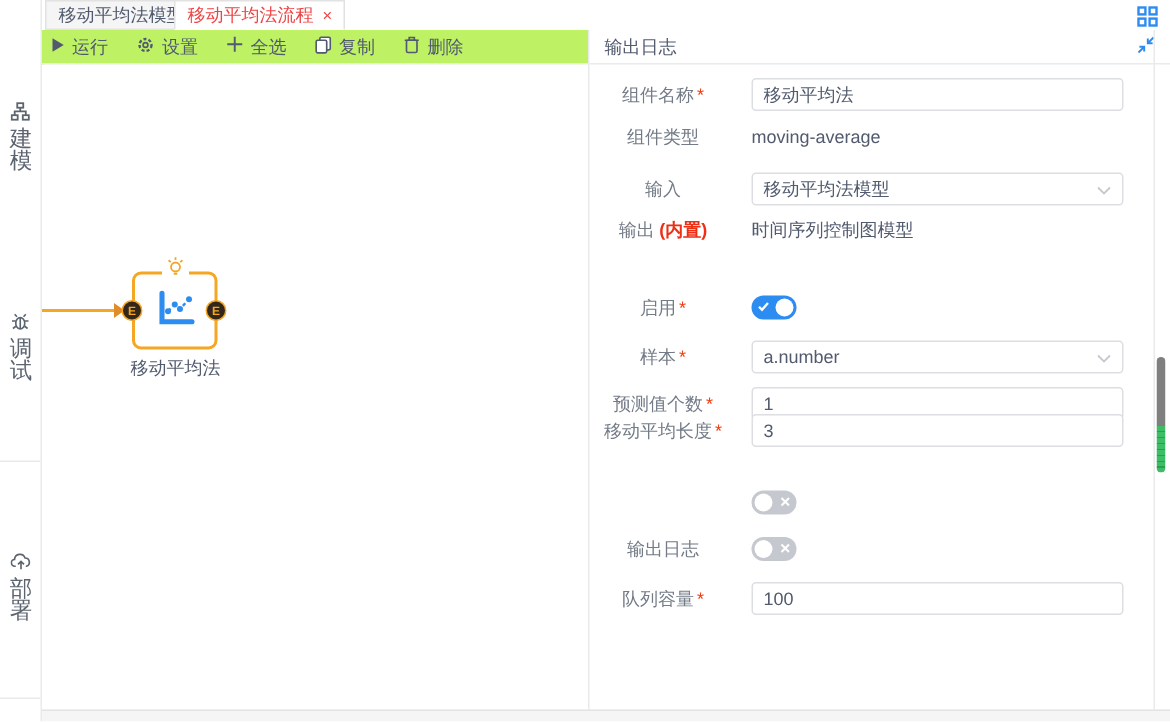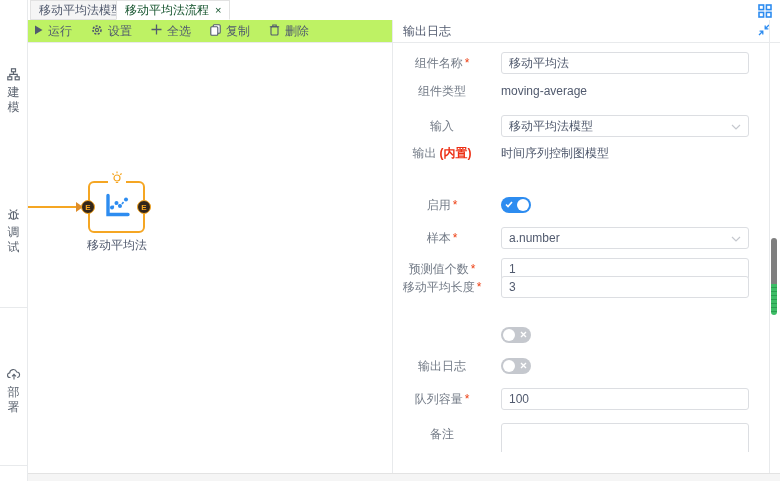--- a/index.html
+++ b/index.html
@@ -5,30 +5,30 @@
   * { margin:0; padding:0; box-sizing:border-box; }
   html,body { width:780px; height:481px; background:#fff; overflow:hidden;
     font-family:"Liberation Sans","DejaVu Sans",sans-serif; font-size:12px; color:#515a6e; }
   .abs { position:absolute; }
   #app { position:relative; width:780px; height:481px; background:#fff; }
 
   
   .sidebar { left:0; top:0; width:28px; height:481px; background:#fff; border-right:1px solid #e8eaec; }
   .side-item { position:absolute; left:0; width:27px; text-align:center; cursor:pointer; color:#5c6470; }
   .side-item svg { display:block; margin:0 auto 4px auto; }
-  .side-label { width:14px; margin:0 auto; word-break:break-all; line-height:15px; font-size:12px; }
+  .side-label { width:14px; margin:0 auto; word-break:break-all; line-height:15px; font-size:15px; }
   .side-sep { position:absolute; left:0; width:27px; height:1px; background:#e8eaec; }
 
   
   .tabbar { left:28px; top:0; width:752px; height:20px; background:#fff; }
   .tab { position:absolute; top:0; height:20px; line-height:19px; padding:0 8px; border:1px solid #e2e2e2;
          white-space:nowrap; cursor:pointer; }
   .tab .x { margin-left:6px; font-size:11px; cursor:pointer; }
   .tab-inactive { left:2px; background:#f5f5f5; color:#515a6e; }
-  .tab-active { left:88px; background:#fff; color:#14532d; border-bottom-color:#fff; }
+  .tab-active { left:88px; background:#fff; color:#ef4444; border-bottom-color:#fff; }
   .apps-icon { position:absolute; right:8px; top:4px; cursor:pointer; }
 
   
   .toolbar { left:28px; top:20px; width:364px; height:23px; background:#bef264; border-bottom:1px solid #e8eaec;
              display:flex; align-items:center; gap:19px; padding-left:6px; }
   .tool-btn { display:flex; align-items:center; gap:5px; cursor:pointer; color:#515a6e; }
 
   
   .canvas { left:29px; top:43px; width:363px; height:430px; background:#fff; }
   .edge-line { left:28px; top:206px; width:50px; height:2px; background:#f5a623; }
@@ -322,28 +322,20 @@
             <span class="knob"></span>
           </span>
         </div>
       </div>
 
       <div class="frow" style="top:345px">
         <div class="flabel"><span>队列容量</span><span class="req">*</span></div>
         <div class="fctrl"><input class="tinput" value="100" style=""></div>
       </div>
 
-      <div class="frow" style="top:380px; height:30px">
-        <div class="flabel"><span>备注</span></div>
-        <div class="fctrl">
-          <div class="ta-clip">
-            <textarea class="ttextarea" style=""></textarea>
-          </div>
-        </div>
-      </div>
 
     </div>
   </div>
 
   <div class="abs gutter-line"></div>
   <div class="abs vscroll">
     <div class="vscroll-gray"></div>
     <div class="vscroll-green"></div>
   </div>
 

